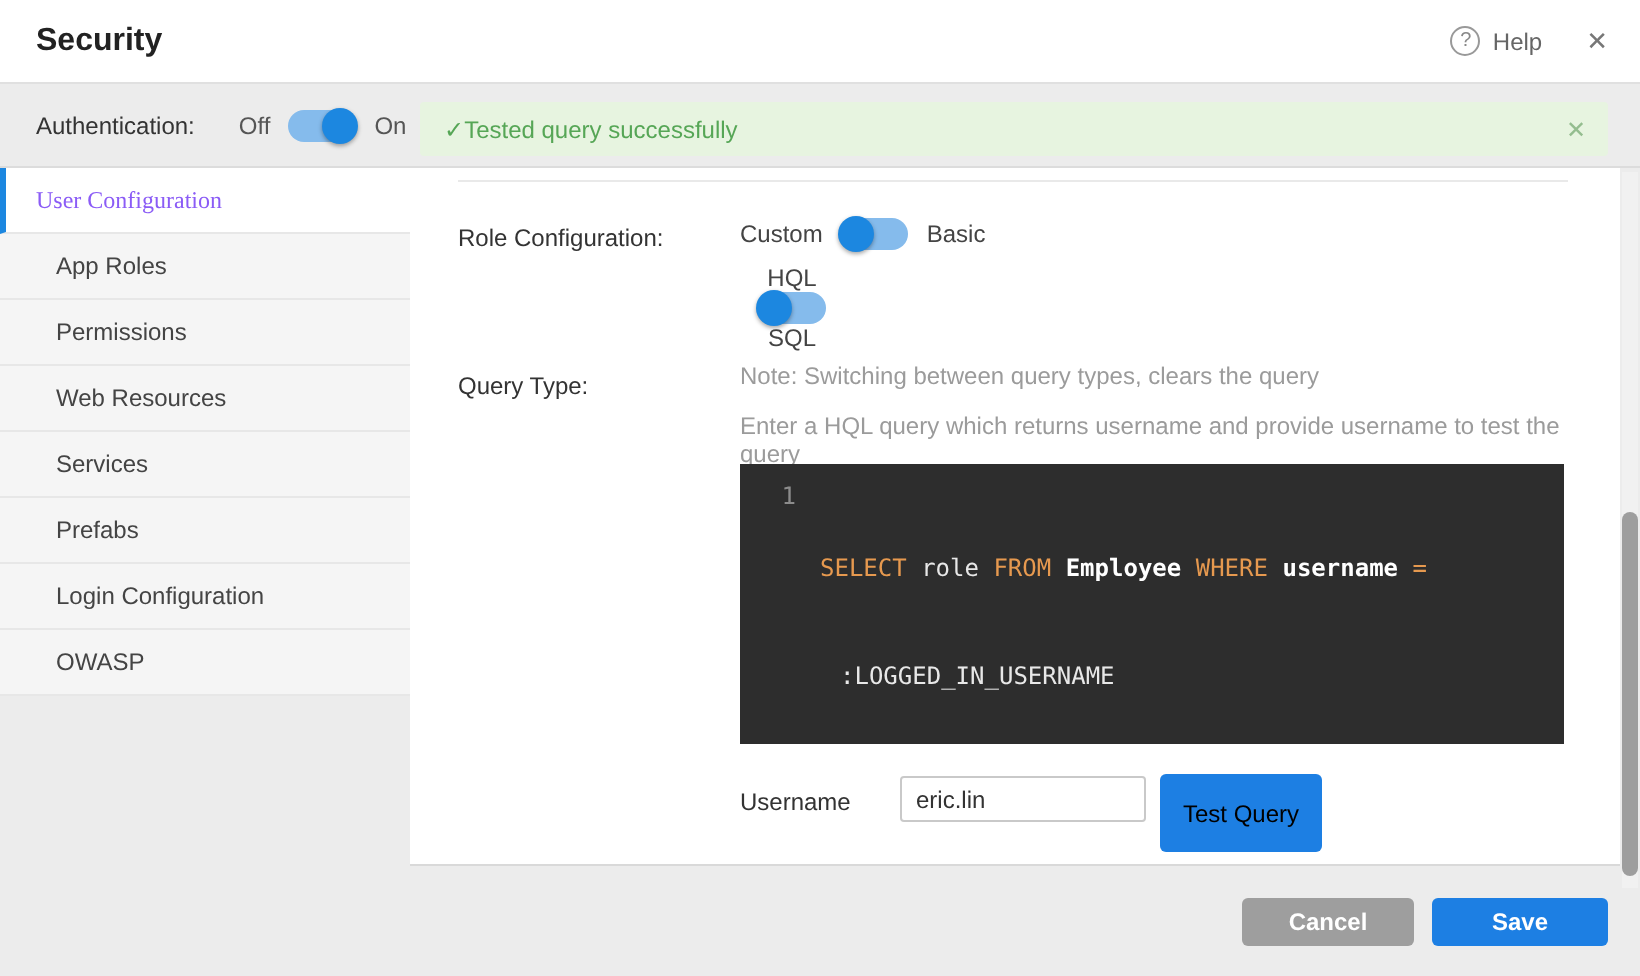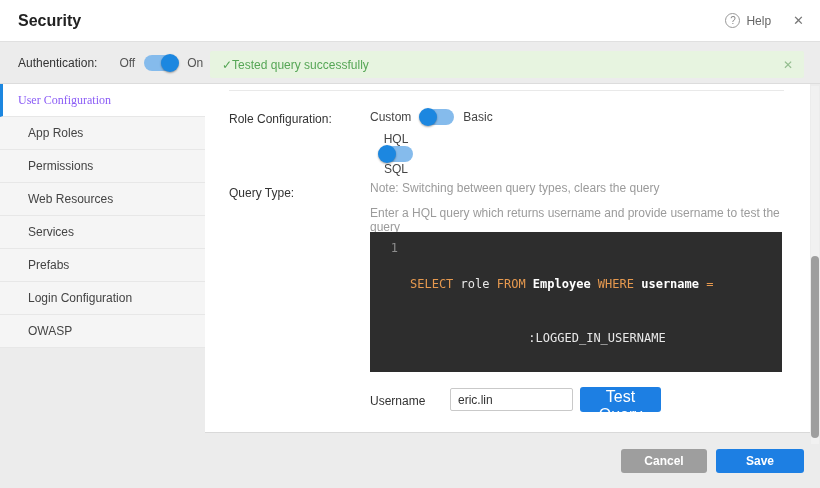--- a/index.html
+++ b/index.html
@@ -89,38 +89,38 @@
   
   .editor{
     position:absolute; left:165px; top:148px; width:412px; height:140px;
     background:#2d2d2d; display:flex;
     font-family:"DejaVu Sans Mono", monospace; font-size:12px; line-height:18px;
   }
   .gutter{
     width:38px; padding:7px 10px 0 0; text-align:right; color:#8c8c8c; flex:0 0 auto;
   }
   .code-area{ flex:1; padding:7px 8px 0 2px; color:#e8e8e8; white-space:pre-wrap; }
-  .code-line2{ margin-left:10px;text-align:center; }
+  .code-line2{ margin-left:10px; }
   .tok-kw{ color:#e6994f; }
   .tok-op{ color:#e6994f; }
   .tok-id{ color:#ffffff; font-weight:bold; }
   .tok-plain{ color:#e8e8e8; }
 
   
   .username-label{ position:absolute; left:165px; top:310px; color:#333; }
   .username-input{
     position:absolute; left:245px; top:304px; width:123px; height:23px;
     border:1px solid #c9c9c9; border-radius:2px; padding:0 7px;
     font-family:"Liberation Sans", sans-serif; font-size:12px; color:#333;
     outline:none; background:#fff;
   }
   .test-query-btn{
-    position:absolute; left:375px; top:303px; width:81px; height:25px;
-    background:#1d7fe3; color:#ffffff; border:none; border-radius:3px;
-    font-family:"Liberation Sans", sans-serif; font-size:16px; cursor:pointer;
+    position:absolute; left:375px; top:303px; width:81px; height:39px;
+    background:#1d7fe3; color:#000000; border:none; border-radius:3px;
+    font-family:"Liberation Sans", sans-serif; font-size:12px; cursor:pointer;
   }
 
   
   .footer-btn{
     position:absolute; top:449px; height:24px; border:none; border-radius:3px;
     color:#fff; font-family:"Liberation Sans", sans-serif; font-size:12px; cursor:pointer;font-weight:bold;
   }
   .cancel-btn{ left:621px; width:86px; background:#9e9e9e; }
   .save-btn{ left:716px; width:88px; background:#1d7fe3; }
 

